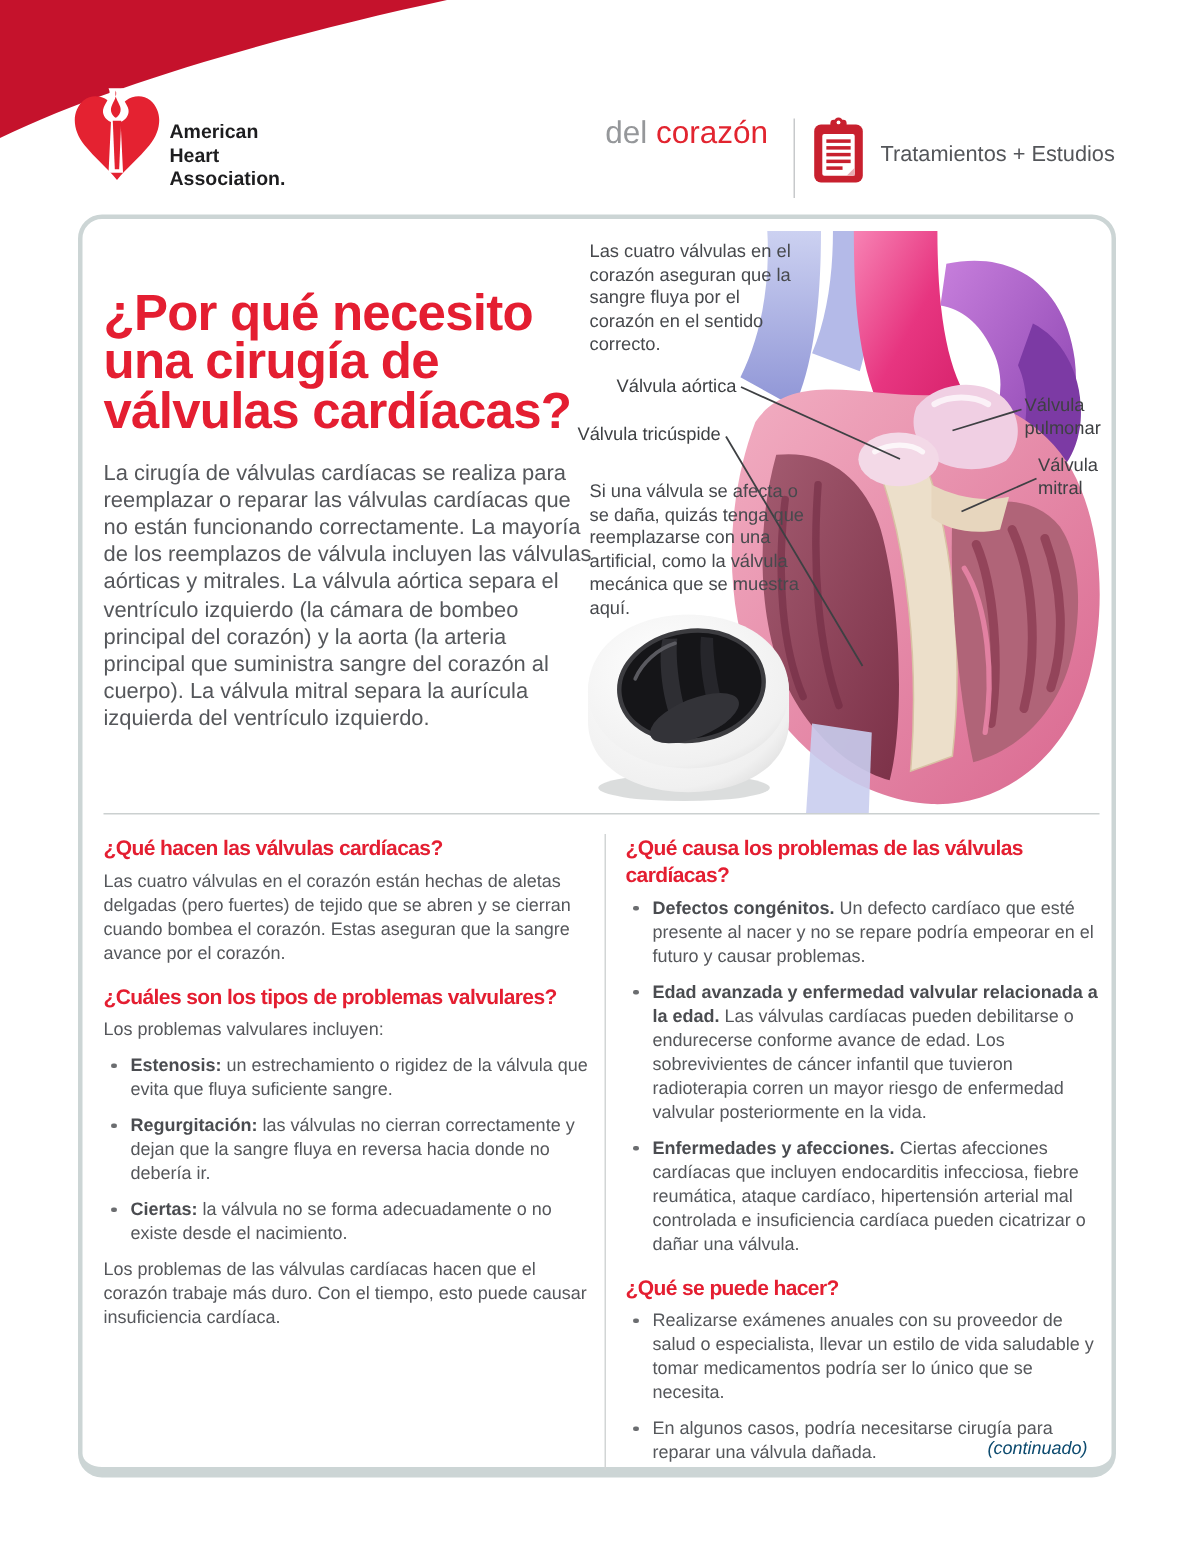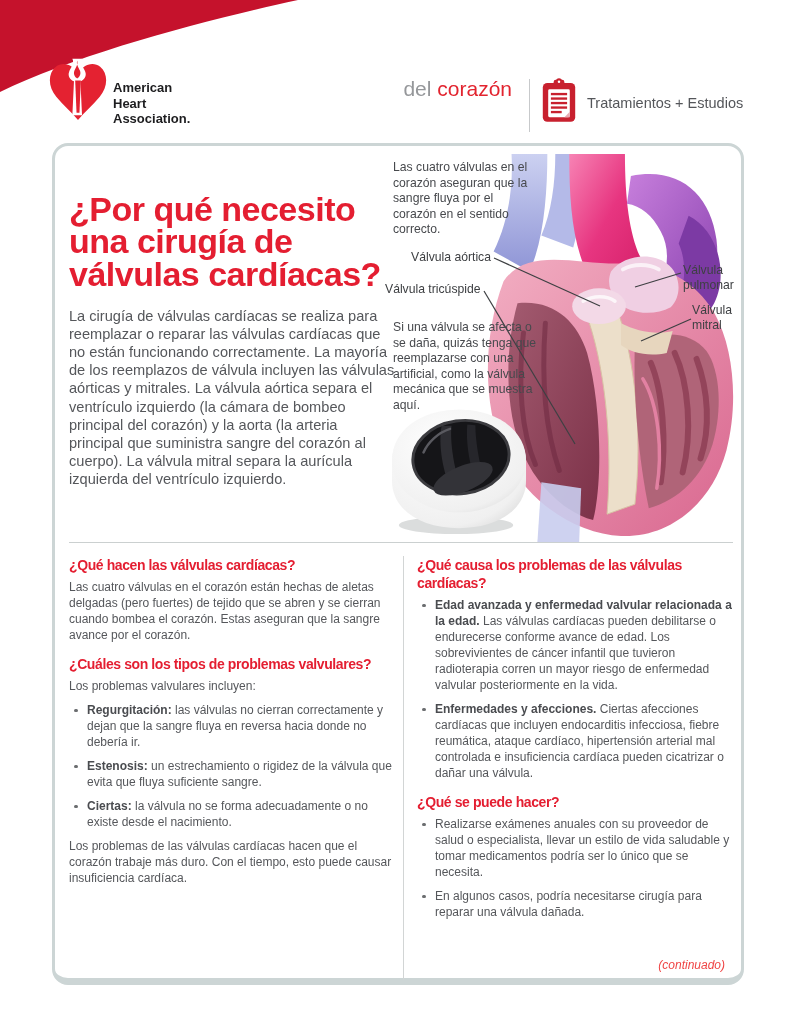--- a/index.html
+++ b/index.html
@@ -46,21 +46,21 @@
   .col-left{left:14px;top:410px;width:326px;}
   .col-right{left:362px;top:410px;width:320px;}
   .col h3{margin:12px 0 5px 0;font-size:14px;line-height:18px;font-weight:bold;color:#e41e31;letter-spacing:-0.4px;}
   .col h3:first-child{margin-top:0;}
   .col-left h3{white-space:nowrap;}
   .col p{margin:0 0 8px 0;}
   .col ul{margin:0 0 0 0;padding:0;list-style:none;}
   .col li{position:relative;padding-left:18px;margin:0 0 8px 0;}
   .col li::before{content:"";position:absolute;left:5px;top:6.5px;width:3.5px;height:3.5px;border-radius:50%;background:#6b6d70;}
   .lead{font-weight:bold;color:#4a4c50;}
-  .continued{right:16px;top:812px;font-size:12px;font-style:italic;color:#ef4444;}
+  .continued{right:16px;top:812px;font-size:12px;font-style:italic;color:#0c4a6e;}
 </style>
 </head>
 <body>
 
 <div class="page">
 
   <svg class="abs swoosh" width="310" height="100" viewBox="0 0 310 100">
     <path d="M0,0 L298,0 C205,20 80,53 0,92 Z" fill="#c5122c"></path>
   </svg>
 
@@ -194,30 +194,31 @@
 
     <div class="abs h-divider"></div>
     <div class="abs v-divider"></div>
 
     <div class="abs col col-left">
       <h3>¿Qué hacen las válvulas cardíacas?</h3>
       <p>Las cuatro válvulas en el corazón están hechas de aletas delgadas (pero fuertes) de tejido que se abren y se cierran cuando bombea el corazón. Estas aseguran que la sangre avance por el corazón.</p>
       <h3>¿Cuáles son los tipos de problemas valvulares?</h3>
       <p>Los problemas valvulares incluyen:</p>
       <ul>
+        <li><span class="lead">Estenosis:</span><span> un estrechamiento o rigidez de la válvula que evita que fluya suficiente sangre.</span></li>
         <li><span class="lead">Regurgitación:</span><span> las válvulas no cierran correctamente y dejan que la sangre fluya en reversa hacia donde no debería ir.</span></li>
-        <li><span class="lead">Estenosis:</span><span> un estrechamiento o rigidez de la válvula que evita que fluya suficiente sangre.</span></li>
         <li><span class="lead">Ciertas:</span><span> la válvula no se forma adecuadamente o no existe desde el nacimiento.</span></li>
       </ul>
       <p>Los problemas de las válvulas cardíacas hacen que el corazón trabaje más duro. Con el tiempo, esto puede causar insuficiencia cardíaca.</p>
     </div>
 
     <div class="abs col col-right">
       <h3>¿Qué causa los problemas de las válvulas cardíacas?</h3>
       <ul>
+        <li><span class="lead">Defectos congénitos.</span><span> Un defecto cardíaco que esté presente al nacer y no se repare podría empeorar en el futuro y causar problemas.</span></li>
         <li><span class="lead">Edad avanzada y enfermedad valvular relacionada a la edad.</span><span> Las válvulas cardíacas pueden debilitarse o endurecerse conforme avance de edad. Los sobrevivientes de cáncer infantil que tuvieron radioterapia corren un mayor riesgo de enfermedad valvular posteriormente en la vida.</span></li>
         <li><span class="lead">Enfermedades y afecciones.</span><span> Ciertas afecciones cardíacas que incluyen endocarditis infecciosa, fiebre reumática, ataque cardíaco, hipertensión arterial mal controlada e insuficiencia cardíaca pueden cicatrizar o dañar una válvula.</span></li>
       </ul>
       <h3>¿Qué se puede hacer?</h3>
       <ul>
         <li><span>Realizarse exámenes anuales con su proveedor de salud o especialista, llevar un estilo de vida saludable y tomar medicamentos podría ser lo único que se necesita.</span></li>
         <li><span>En algunos casos, podría necesitarse cirugía para reparar una válvula dañada.</span></li>
       </ul>
     </div>
 

